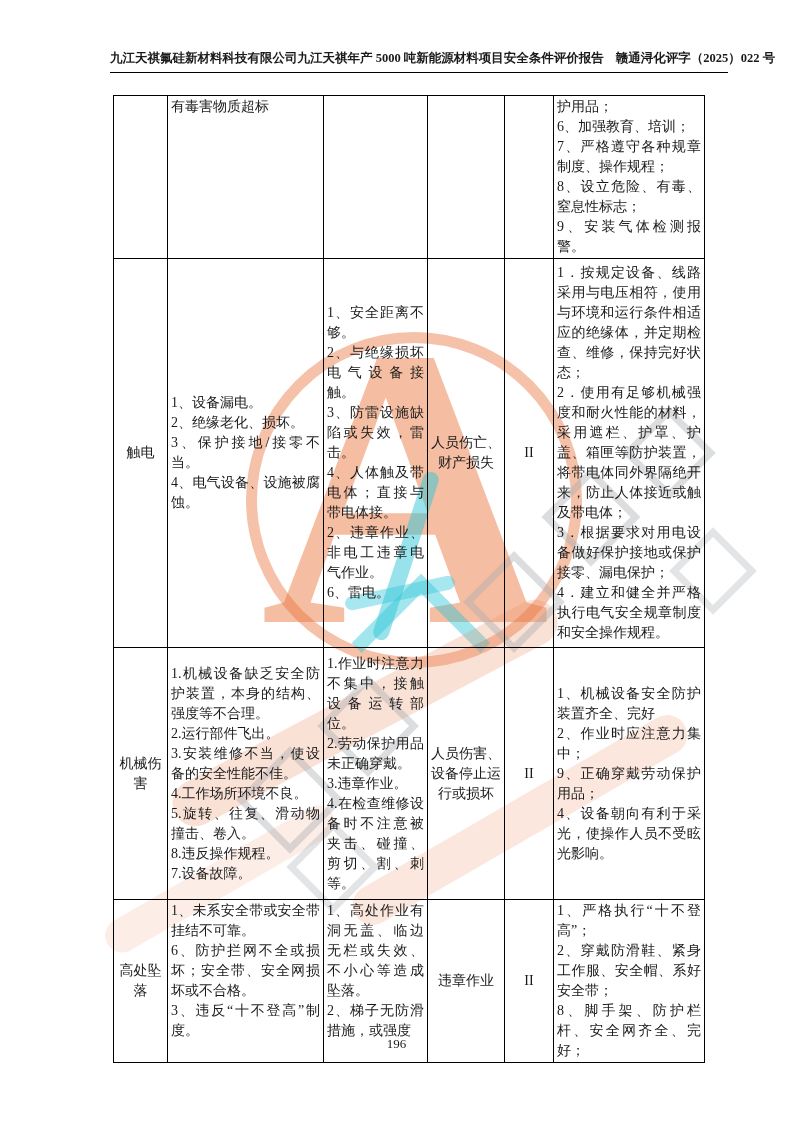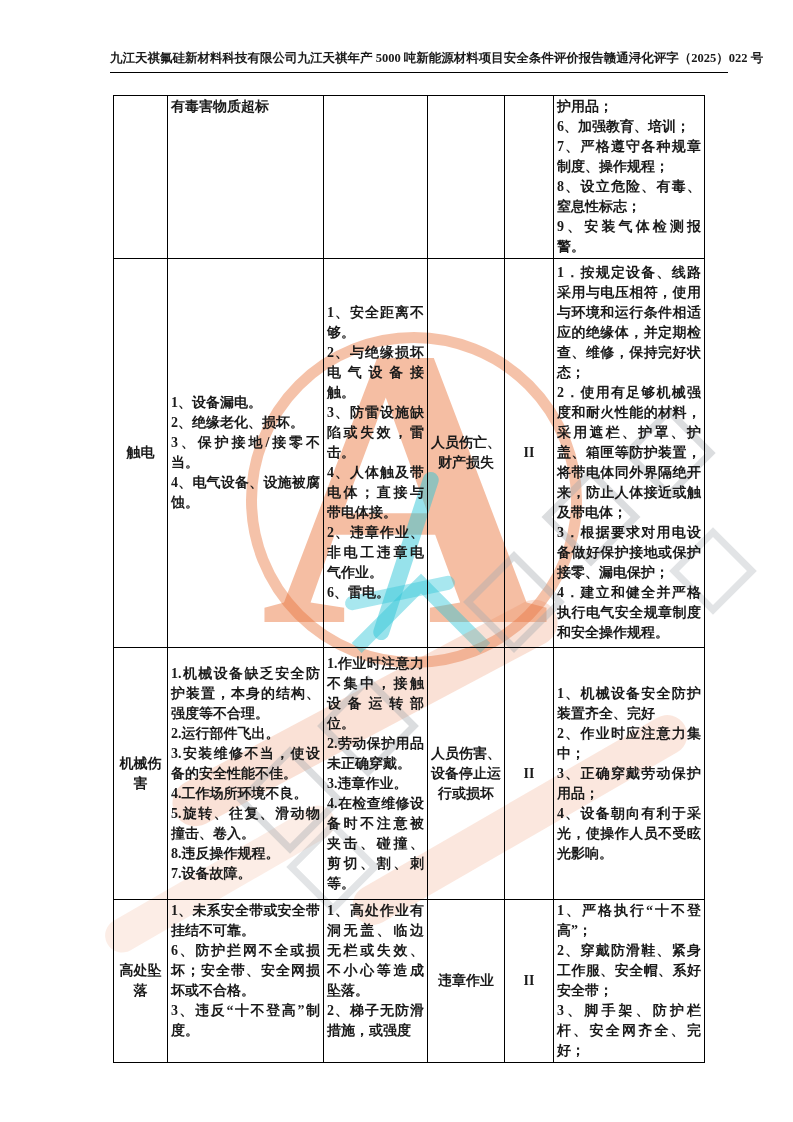--- a/index.html
+++ b/index.html
@@ -7,21 +7,21 @@
     position:relative; width:793px; height:1122px; margin:0 auto;
     background:#fff; overflow:hidden;
     font-family:"Liberation Serif","DejaVu Serif",serif;
     color:#1a1a1a;
   }
   
   .hdr{
     position:absolute; left:110px; top:50px; width:618px;
     display:flex; justify-content:space-between; align-items:flex-end;
     border-bottom:1px solid #000; padding-bottom:5px;
-    font-size:12.5px; font-weight:bold; white-space:nowrap;
+    font-size:12.5px; font-weight:bold; white-space:nowrap;gap:12px;
   }
   
   .wm{position:absolute; inset:0; z-index:0; pointer-events:none;}
   .wm-circle{
     position:absolute; left:246px; top:332px; width:314px; height:314px;
     border:11px solid rgba(232,110,50,.42); border-radius:50%;
   }
   .wm-a{
     position:absolute; left:235px; top:318px; width:340px; height:340px;
     font-size:400px; line-height:340px; text-align:center; font-weight:bold;
@@ -44,21 +44,21 @@
   .g3{left:300px; top:834px; width:52px; height:52px; opacity:.8;}
   .g4{left:478px; top:566px; width:58px; height:58px;}
   .g5{left:556px; top:482px; width:56px; height:56px;}
   .g6{left:636px; top:420px; width:52px; height:52px;}
   .g7{left:682px; top:540px; width:48px; height:48px; opacity:.8;}
   
   .tbl-wrap{position:absolute; left:113px; top:95px; z-index:1;}
   table{border-collapse:collapse; table-layout:fixed; width:591px; background:transparent;}
   td{
     border:1px solid #000; padding:1px 3px; vertical-align:middle;
-    font-size:14px; line-height:20px; background:transparent; overflow:hidden;font-weight:bold;
+    font-size:14px; line-height:20px; background:transparent; overflow:hidden;
   }
   .r1{height:142px;} .r2{height:389px;} .r3{height:252px;} .r4{height:145px;}
   .v-top{vertical-align:top;}
   .c-name{text-align:center;}
   .c-cons{text-align:center;}
   .c-level{text-align:center;}
   .para{text-align:justify;}
   
   .footer{
     position:absolute; left:0; top:1036px; width:100%;
@@ -177,21 +177,21 @@
                 <div class="para">3.违章作业。</div>
                 <div class="para">4.在检查维修设备时不注意被夹击、碰撞、剪切、割、刺等。</div>
               </div>
             </td>
           <td class="c-cons">人员伤害、设备停止运行或损坏</td>
           <td class="c-level">II</td>
           <td>
               <div>
                 <div class="para">1、机械设备安全防护装置齐全、完好</div>
                 <div class="para">2、作业时应注意力集中；</div>
-                <div class="para">3、正确穿戴劳动保护用品；</div>
+                <div class="para">9、正确穿戴劳动保护用品；</div>
                 <div class="para">4、设备朝向有利于采光，使操作人员不受眩光影响。</div>
               </div>
             </td>
         </tr>
         <tr class="r4">
           <td class="c-name">高处坠落</td>
           <td class="v-top">
               <div>
                 <div class="para">1、未系安全带或安全带挂结不可靠。</div>
                 <div class="para">6、防护拦网不全或损坏；安全带、安全网损坏或不合格。</div>
@@ -203,22 +203,23 @@
                 <div class="para">1、高处作业有洞无盖、临边无栏或失效、不小心等造成坠落。</div>
                 <div class="para">2、梯子无防滑措施，或强度</div>
               </div>
             </td>
           <td class="c-cons">违章作业</td>
           <td class="c-level">II</td>
           <td class="v-top">
               <div>
                 <div class="para">1、严格执行“十不登高”；</div>
                 <div class="para">2、穿戴防滑鞋、紧身工作服、安全帽、系好安全带；</div>
-                <div class="para">3、脚手架、防护栏杆、安全网齐全、完好；</div>
+                <div class="para">8、脚手架、防护栏杆、安全网齐全、完好；</div>
               </div>
             </td>
         </tr>
       </tbody>
     </table>
   </div>
 
+  <div class="footer">196</div>
 
 </div>
 
 </body></html>

